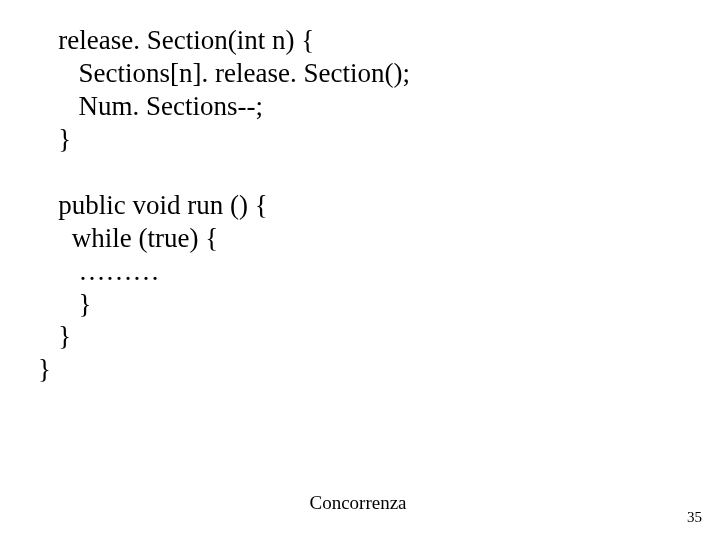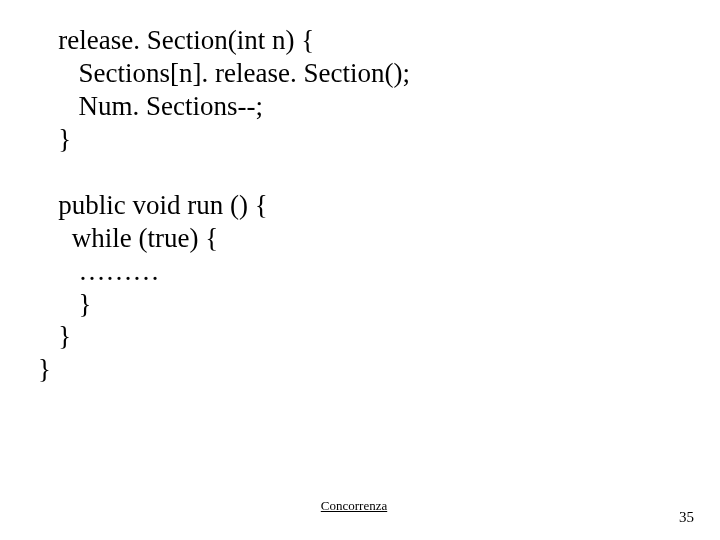--- a/index.html
+++ b/index.html
@@ -10,37 +10,37 @@
     background: #ffffff;
     font-family: "Times New Roman", Times, serif;
     color: #000000;
     position: relative;
     overflow: hidden;
   }
   .slide {
     position: relative;
     width: 708px;
     height: 540px;
+    padding-left: 8px;
   }
   .code-block {
     position: absolute;
     left: 38px;
     top: 24px;
     font-size: 27px;
     line-height: 1.22;
     white-space: pre;
   }
   .footer-label {
     position: absolute;
     left: 50%;
     transform: translateX(-50%);
     bottom: 26px;
-    font-size: 13px;
+    font-size: 19px;
     color: #000000;
-    text-decoration: underline;
   }
   .page-number {
     position: absolute;
     right: 14px;
     bottom: 14px;
     font-size: 15px;
     color: #000000;
     margin-top: 17px;
   }
 </style>

